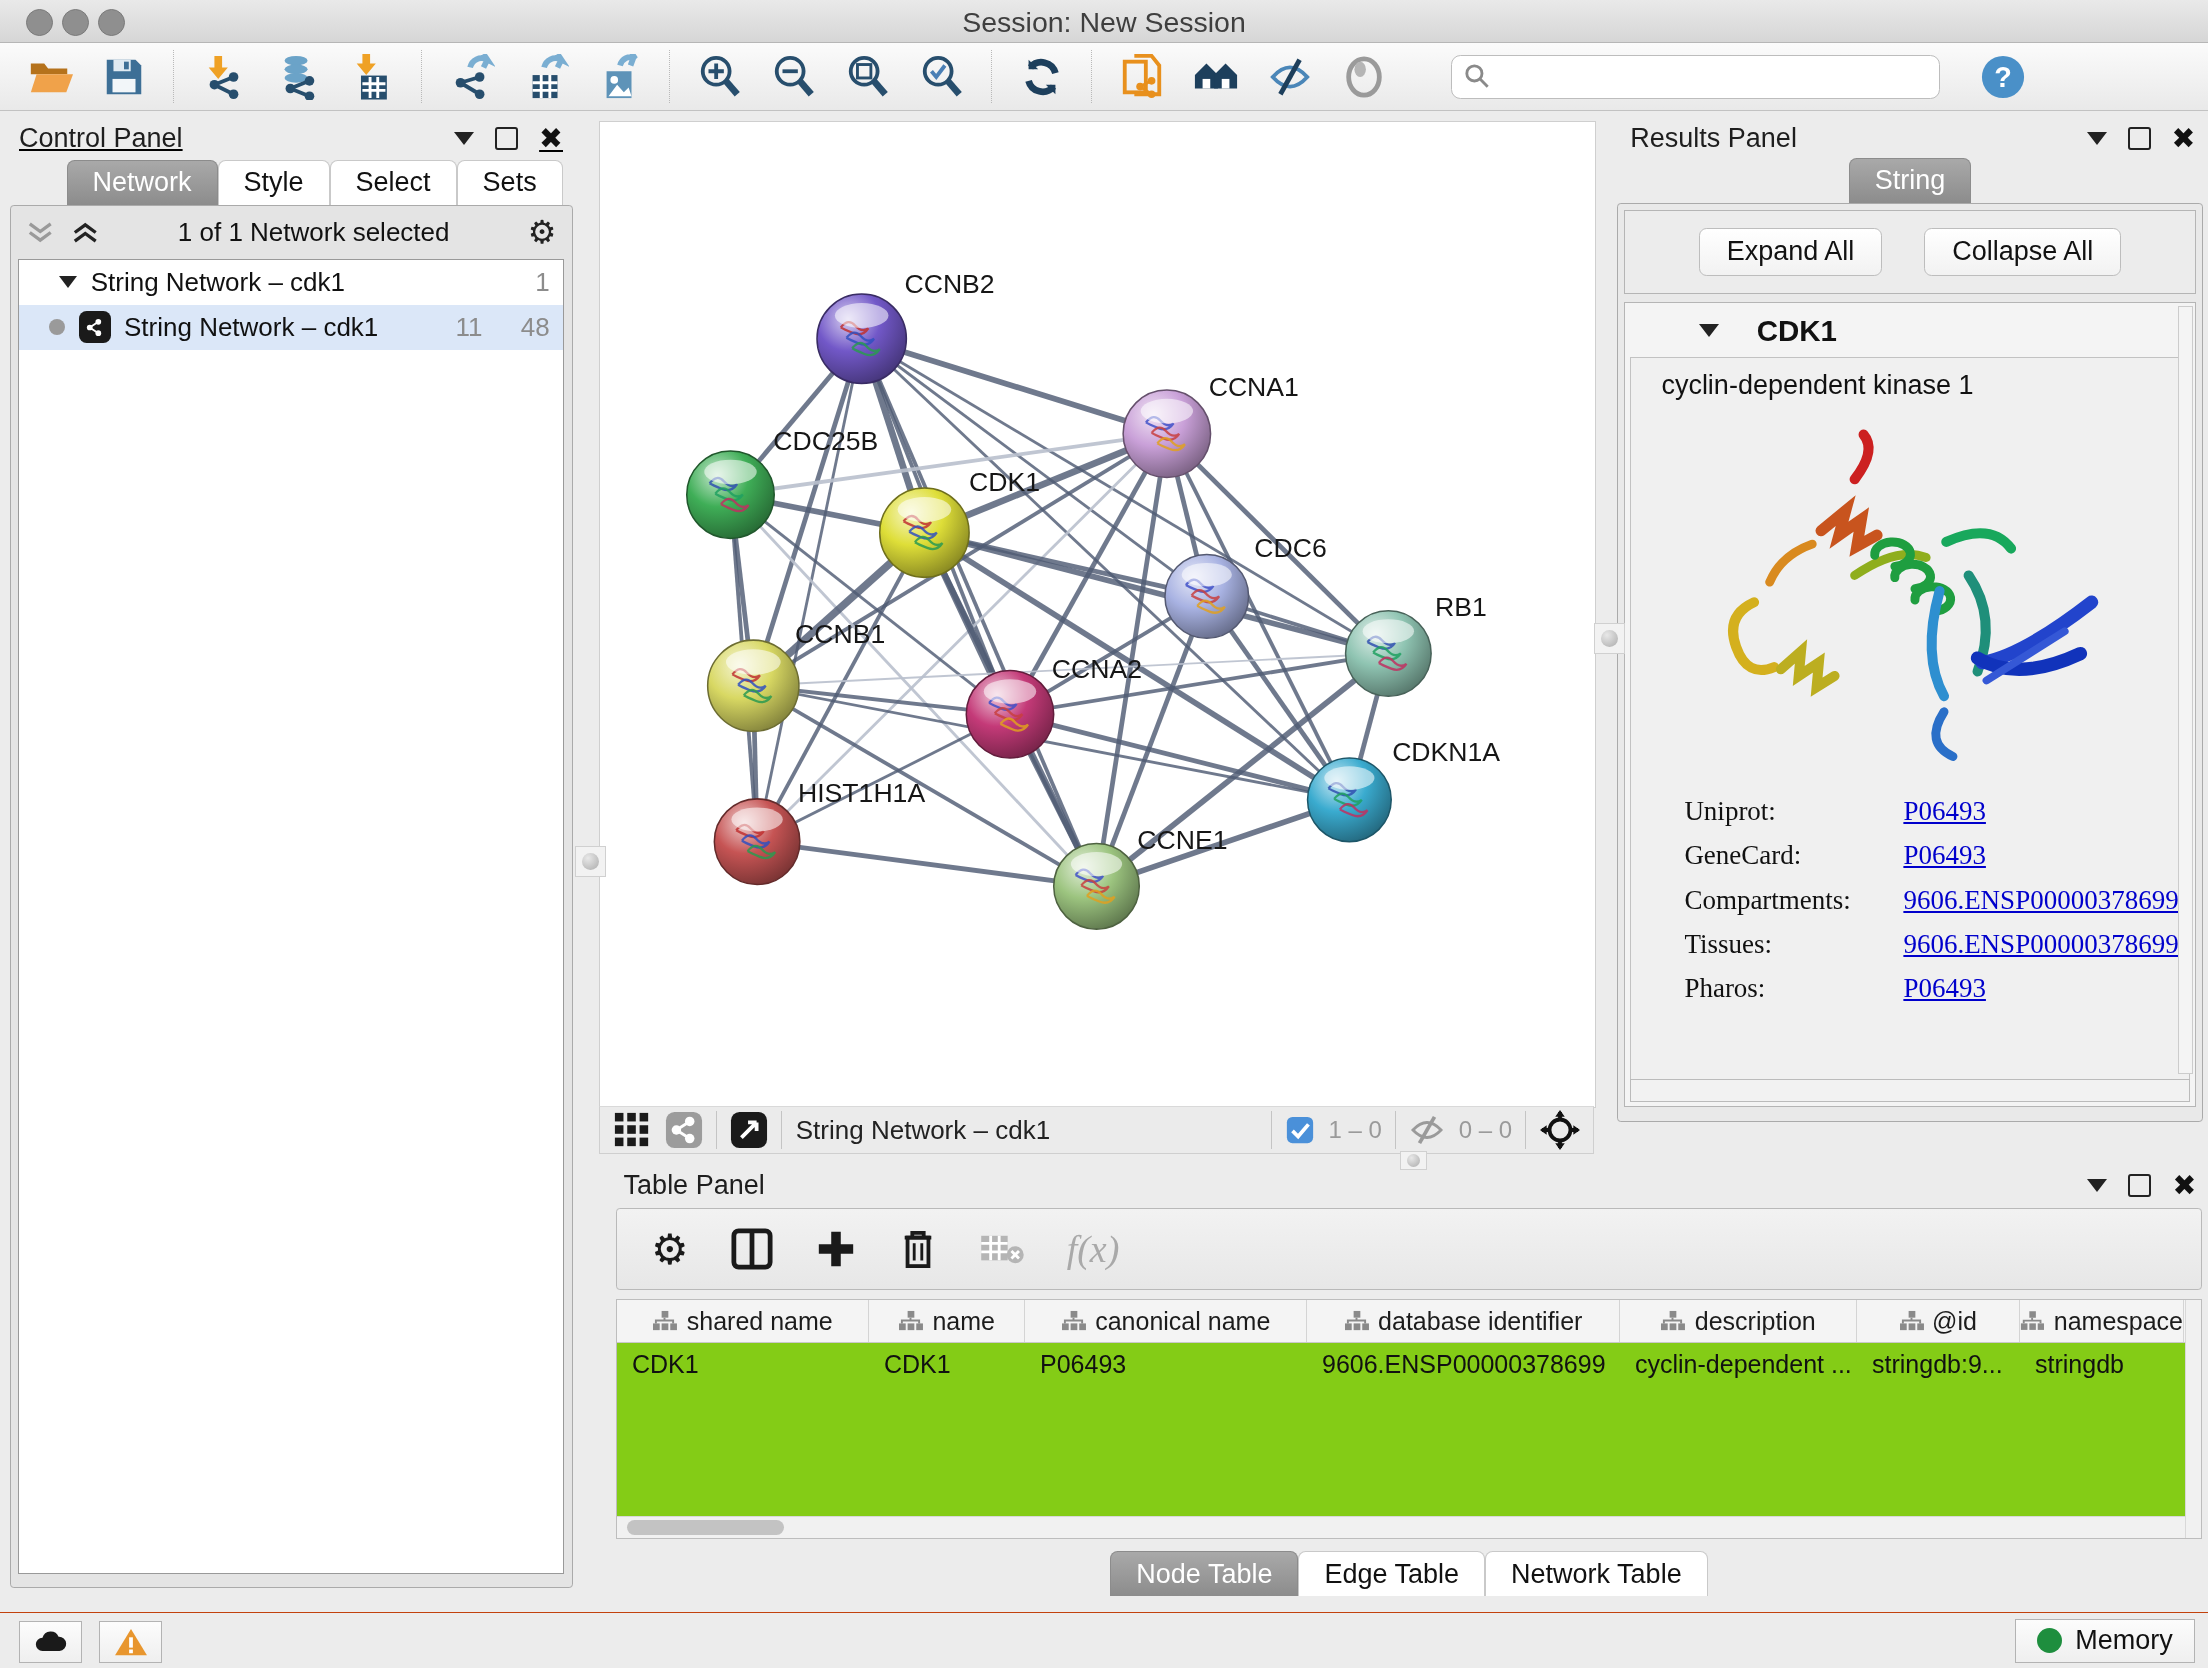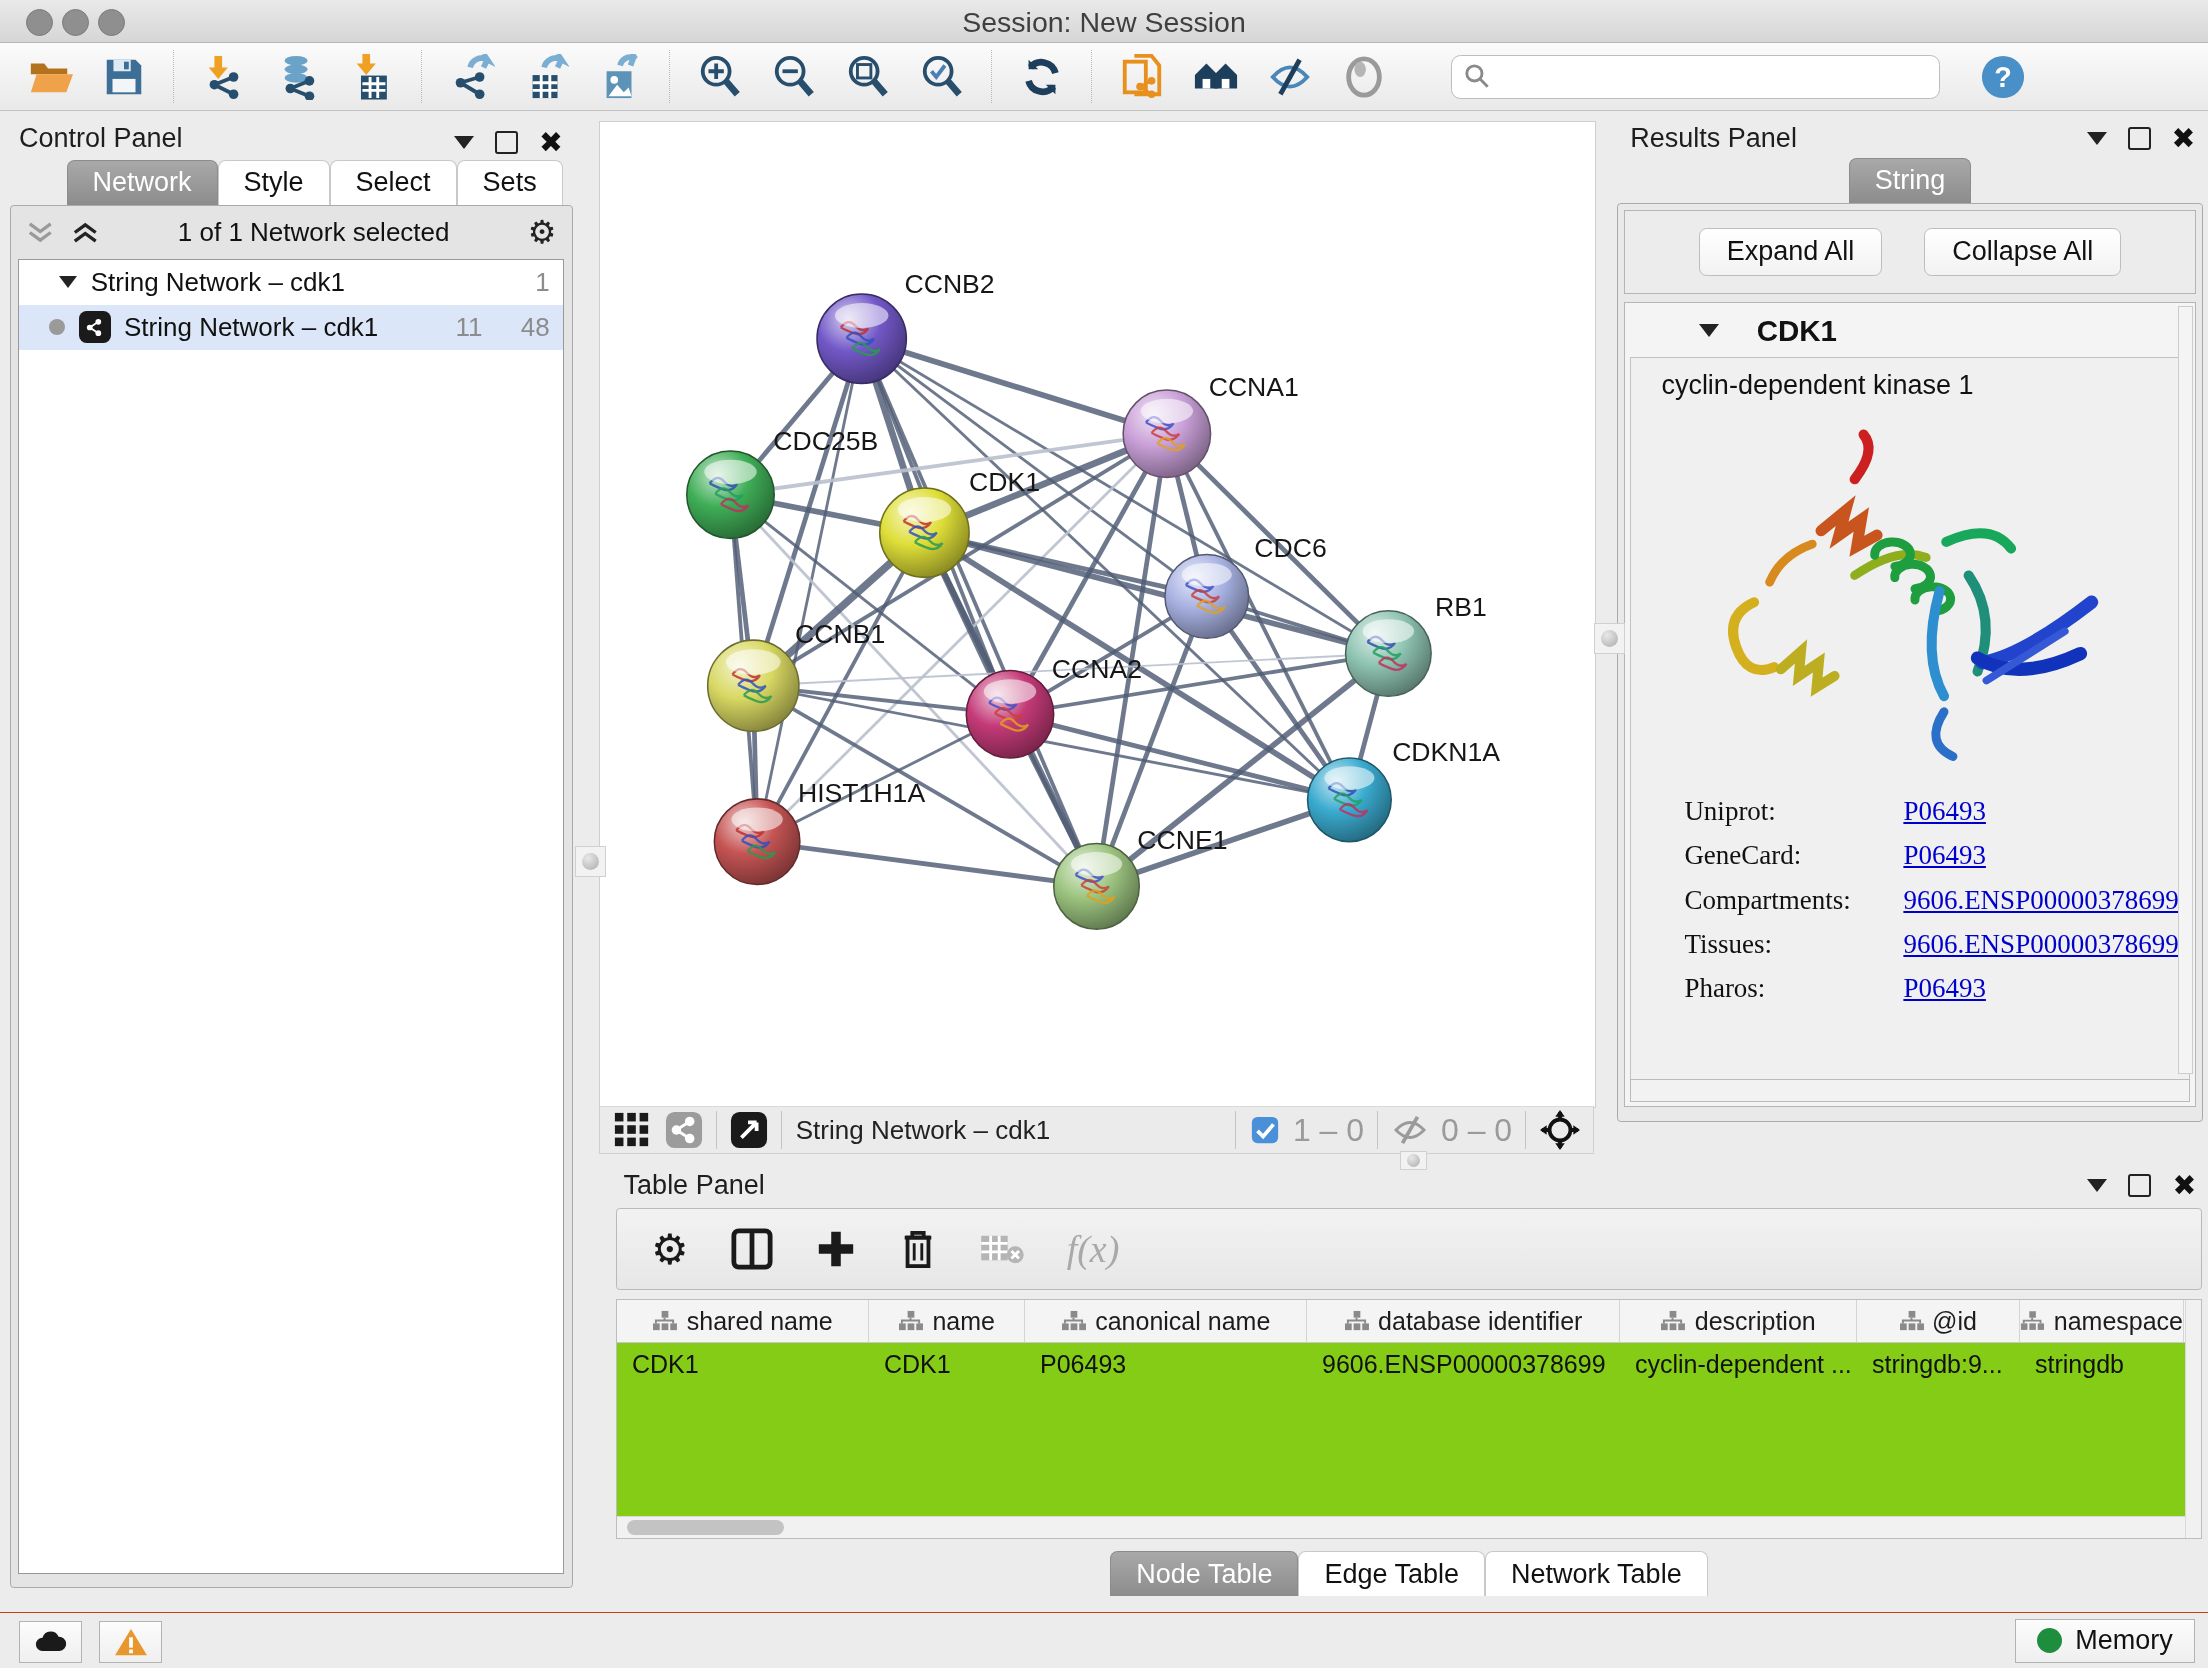--- a/index.html
+++ b/index.html
@@ -19,37 +19,37 @@
   
   .panel-title{font-size:27px;color:#1e1e1e;}
   .panel-ctl{display:flex;align-items:center;gap:21px;}
   .tri{width:0;height:0;border-left:10.5px solid transparent;border-right:10.5px solid transparent;border-top:13.3px solid #222;}
   .sq{width:19px;height:19px;border:2.9px solid #222;border-radius:2.9px;}
   .xx{font-size:28.5px;font-weight:bold;color:#111;line-height:19px;}
   .tabbtn{font-size:27px;padding:6.7px 25px;background:#fff;border:1px solid #c9c9c9;border-bottom:none;border-radius:7.6px 7.6px 0 0;color:#111;}
   .tabbtn.active{background:linear-gradient(#a9a9a9,#8c8c8c);color:#fff;border-color:#8c8c8c;}
   
   #control-panel{position:absolute;left:9.5px;top:121px;width:563px;height:1470px;}
-  #cp-head{display:flex;justify-content:space-between;align-items:flex-end;padding:1.9px 9.5px 5.7px 9.5px;}
+  #cp-head{display:flex;justify-content:space-between;align-items:center;padding:1.9px 9.5px 5.7px 9.5px;text-decoration:underline;}
   #cp-tabs{display:flex;margin-left:57px;}
   #cp-body{border:1px solid #aaa;background:#e4e4e4;margin-top:0;height:1381px;border-radius:3.8px;}
   #cp-selrow{height:53px;display:flex;align-items:center;padding:0 15px;gap:17px;}
   #cp-selrow .status{flex:1;text-align:center;font-size:26px;color:#111;}
   #net-tree{background:#fff;border:1px solid #999;margin:0 7.6px;height:1313px;overflow:hidden;}
   .tree-row{height:45px;display:flex;align-items:center;font-size:26px;color:#111;gap:13.3px;padding:0 13.3px;}
   .tree-row .cnt{color:#8c8c8c;margin-left:auto;}
   .tree-row.sel{background:#dbe7f8;}
   .tree-dot{width:16px;height:16px;border-radius:50%;background:#9a9a9a;}
   .share-badge{width:32px;height:32px;border-radius:7.6px;background:#1a1a1a;display:flex;align-items:center;justify-content:center;}
   
   #net-canvas{position:absolute;left:599px;top:121px;width:995px;height:985px;background:#fff;border:1px solid #cfcfcf;}
   #net-toolbar{position:absolute;left:599px;top:1106px;width:995px;height:48px;background:#ebebeb;border:1px solid #cfcfcf;border-top:1px solid #d9d9d9;display:flex;align-items:center;gap:13.3px;padding:0 13.3px;box-sizing:border-box;}
   .ntsep{width:0;height:38px;border-left:1px solid #c4c4c4;}
   #net-title{font-size:26px;color:#222;flex:1;}
-  .ntnum{font-size:32px;color:#9a9a9a;}
+  .ntnum{font-size:24px;color:#9a9a9a;}
   
   #results-panel{position:absolute;left:1617px;top:121px;width:586px;height:1008px;}
   #rp-head{display:flex;justify-content:space-between;align-items:center;padding:1.9px 7.6px 3.8px 13.3px;}
   #rp-tab{display:flex;justify-content:center;}
   #rp-box{border:1px solid #aaa;background:#e9e9e9;height:919px;border-radius:3.8px;padding:5.7px;box-sizing:border-box;}
   #rp-actions{border:1px solid #b5b5b5;background:#ececec;display:flex;justify-content:center;gap:42px;padding:17px 0;}
   .rbtn{font-size:27px;background:linear-gradient(#fff,#f2f2f2);border:1px solid #bdbdbd;border-radius:7.6px;padding:7.6px 27px;color:#111;}
   #gene-card{border:1px solid #b5b5b5;background:#f4f4f4;margin-top:7.6px;height:805px;box-sizing:border-box;position:relative;}
   #gene-head{display:flex;align-items:center;gap:38px;padding:11.4px 0 9.5px 74px;}
   #gene-name{font-size:29.5px;font-weight:bold;color:#111;}

